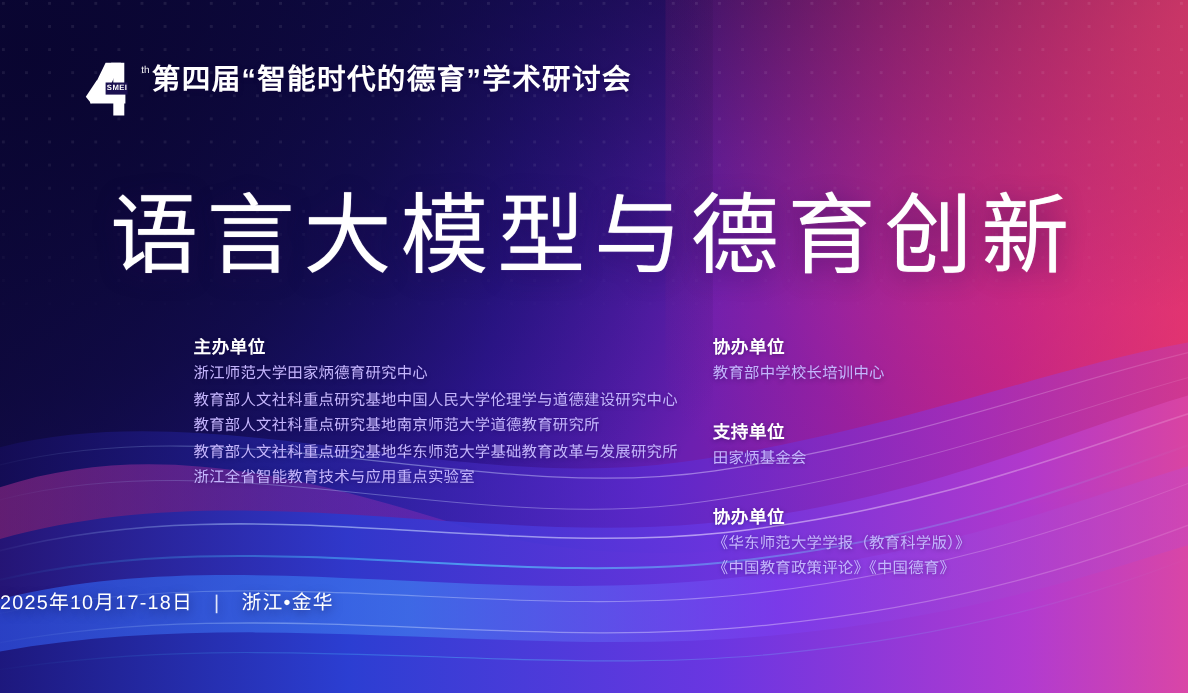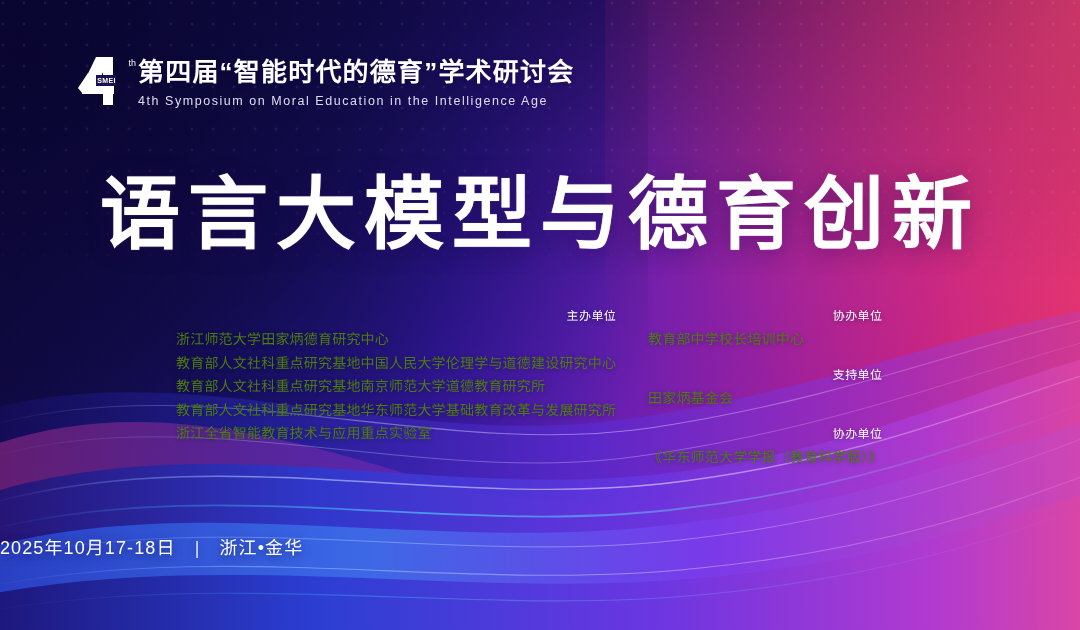--- a/index.html
+++ b/index.html
@@ -98,40 +98,39 @@
   .header-en {
     margin-top:6px;
     font-size:12.5px; color:#e9e2f6; font-weight:normal;
     letter-spacing:1.55px; white-space:nowrap; opacity:0.96;
   }
 
   
   .main-title {
     position:absolute; left:0; right:0; top:169px;
     text-align:center;
-    font-size:80px; font-weight:bold; color:#ffffff;
+    font-size:80px; font-weight:normal; color:#ffffff;
     letter-spacing:8px; line-height:92px; white-space:nowrap;
     text-shadow:0 3px 22px rgba(34,6,80,0.45), 0 0 1px rgba(255,255,255,0.6);
   }
 
   
   .info { position:absolute; left:0; right:0; top:305px; height:180px; }
   .col { position:absolute; top:0; }
   .col-left  { left:176px; }
   .col-right { left:648px; }
 
-  .grp + .grp { margin-top:13px; }
+  .grp + .grp { margin-top:31px; }
   .grp-title {
-    font-size:12px; font-weight:normal; color:#ffffff;
+    font-size:16px; font-weight:bold; color:#ffffff;
     line-height:23px; letter-spacing:0.4px; white-space:nowrap;
     text-shadow:0 1px 4px rgba(20,0,60,0.40);
-    text-align:right;
   }
   .grp-line {
-    font-size:14px; color:#4d7c0f; font-weight:normal;
+    font-size:14px; color:#c4b5fd; font-weight:normal;
     line-height:23px; letter-spacing:0.2px; white-space:nowrap;
     text-shadow:0 1px 4px rgba(20,0,60,0.35);
   }
   .col-left .grp-line { line-height:23.5px; }
 
   
   .footer {
     position:absolute; left:0; right:0; top:533px;
     text-align:left;
     font-size:18px; color:#ffffff; letter-spacing:1.1px;
@@ -227,21 +226,20 @@
 
         <rect x="22" y="20" width="20" height="11" fill="#1b1050"></rect>
       </svg>
       <span style="position:absolute;left:23px;top:21px;width:19px;text-align:center;
                    font-size:7px;font-weight:bold;color:#ffffff;letter-spacing:0.4px;line-height:10px;">SMEI</span>
       <span class="logo-sup">th</span>
     </div>
 
     <div class="header-text">
       <div class="header-cn">第四届“智能时代的德育”学术研讨会</div>
-      <div class="header-en">4th  Symposium on Moral Education in the Intelligence  Age</div>
     </div>
   </div>
 
   <div class="main-title">语言大模型与德育创新</div>
 
   <div class="info">
 
     <div class="col col-left">
       <div class="grp">
         <div class="grp-title">主办单位</div>
@@ -258,20 +256,21 @@
         <div class="grp-title">协办单位</div>
         <div class="grp-line">教育部中学校长培训中心</div>
       </div>
       <div class="grp">
         <div class="grp-title">支持单位</div>
         <div class="grp-line">田家炳基金会</div>
       </div>
       <div class="grp">
         <div class="grp-title">协办单位</div>
         <div class="grp-line">《华东师范大学学报（教育科学版）》</div>
+        <div class="grp-line">《中国教育政策评论》《中国德育》</div>
       </div>
     </div>
   </div>
 
   <div class="footer">
     <span>2025年10月17-18日</span>
     <span class="sep">|</span>
     <span>浙江•金华</span>
   </div>
 

